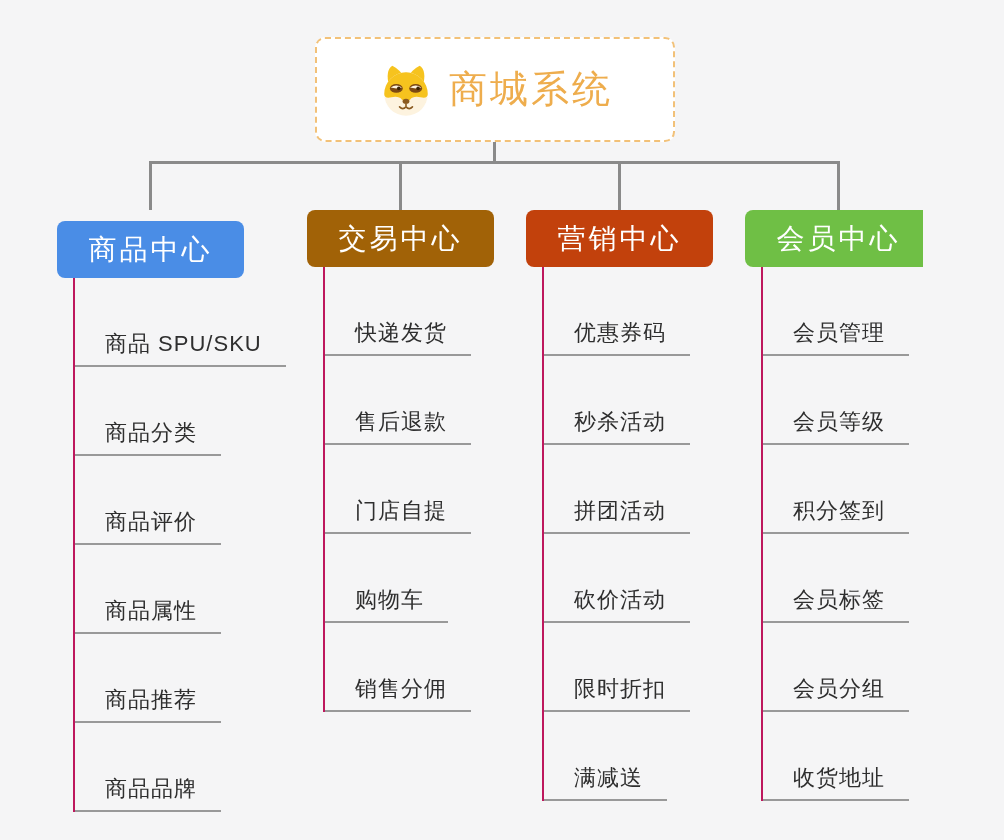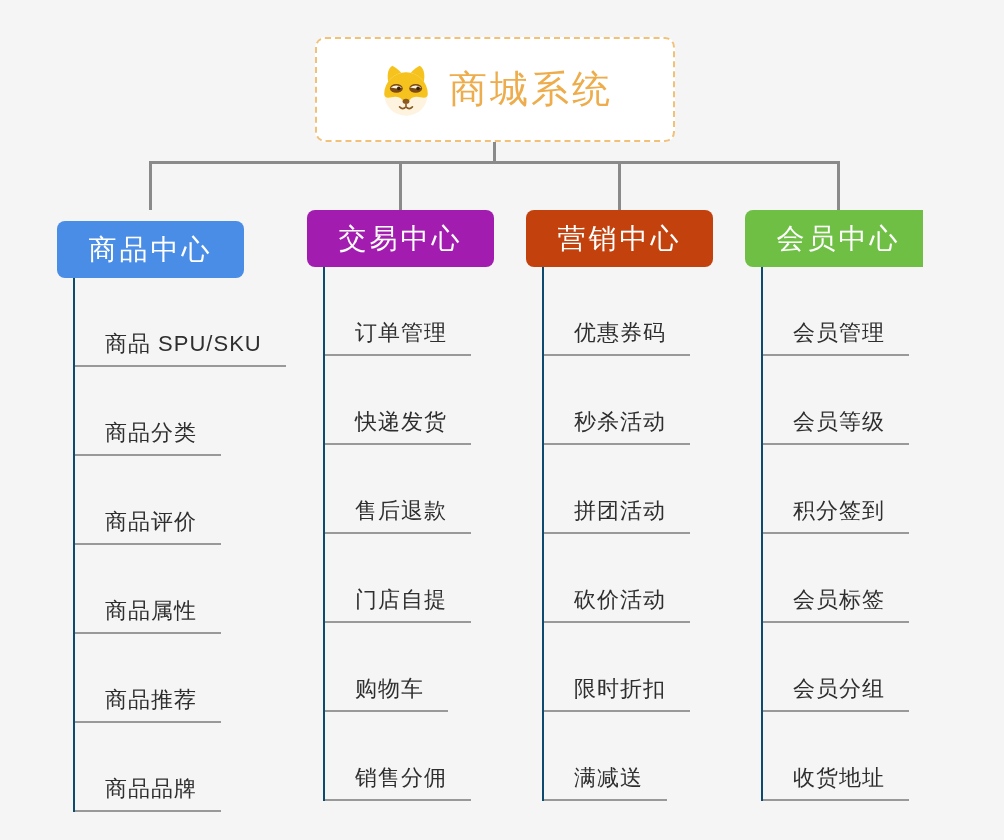--- a/index.html
+++ b/index.html
@@ -52,21 +52,21 @@
     box-sizing:border-box;
     border-radius:8px;
     color:#ffffff;
     font-size:28px;
     letter-spacing:3px;
     display:flex;align-items:center;justify-content:center;
     white-space:nowrap;
   }
   .children{
     margin-left:16px;
-    border-left:2px solid #0c4a6e;
+    border-left:2px solid #be185d;
   }
   .child{
     display:table;
     white-space:nowrap;
     border-bottom:2px solid #999999;
     padding:51px 24px 6px 30px;
     font-size:22px;
     line-height:30px;
     letter-spacing:1px;
     color:#2f2f2f;
@@ -115,23 +115,22 @@
       <div class="child">商品 SPU/SKU</div>
       <div class="child">商品分类</div>
       <div class="child">商品评价</div>
       <div class="child">商品属性</div>
       <div class="child">商品推荐</div>
       <div class="child">商品品牌</div>
     </div>
   </div>
 
   <div class="branch b1">
-    <div class="branch-header" style="background-color: #a21caf;">交易中心</div>
+    <div class="branch-header" style="background-color: #a16207;">交易中心</div>
     <div class="children">
-      <div class="child">订单管理</div>
       <div class="child">快递发货</div>
       <div class="child">售后退款</div>
       <div class="child">门店自提</div>
       <div class="child">购物车</div>
       <div class="child">销售分佣</div>
     </div>
   </div>
 
   <div class="branch b2">
     <div class="branch-header" style="background-color: #c2410c;">营销中心</div>

